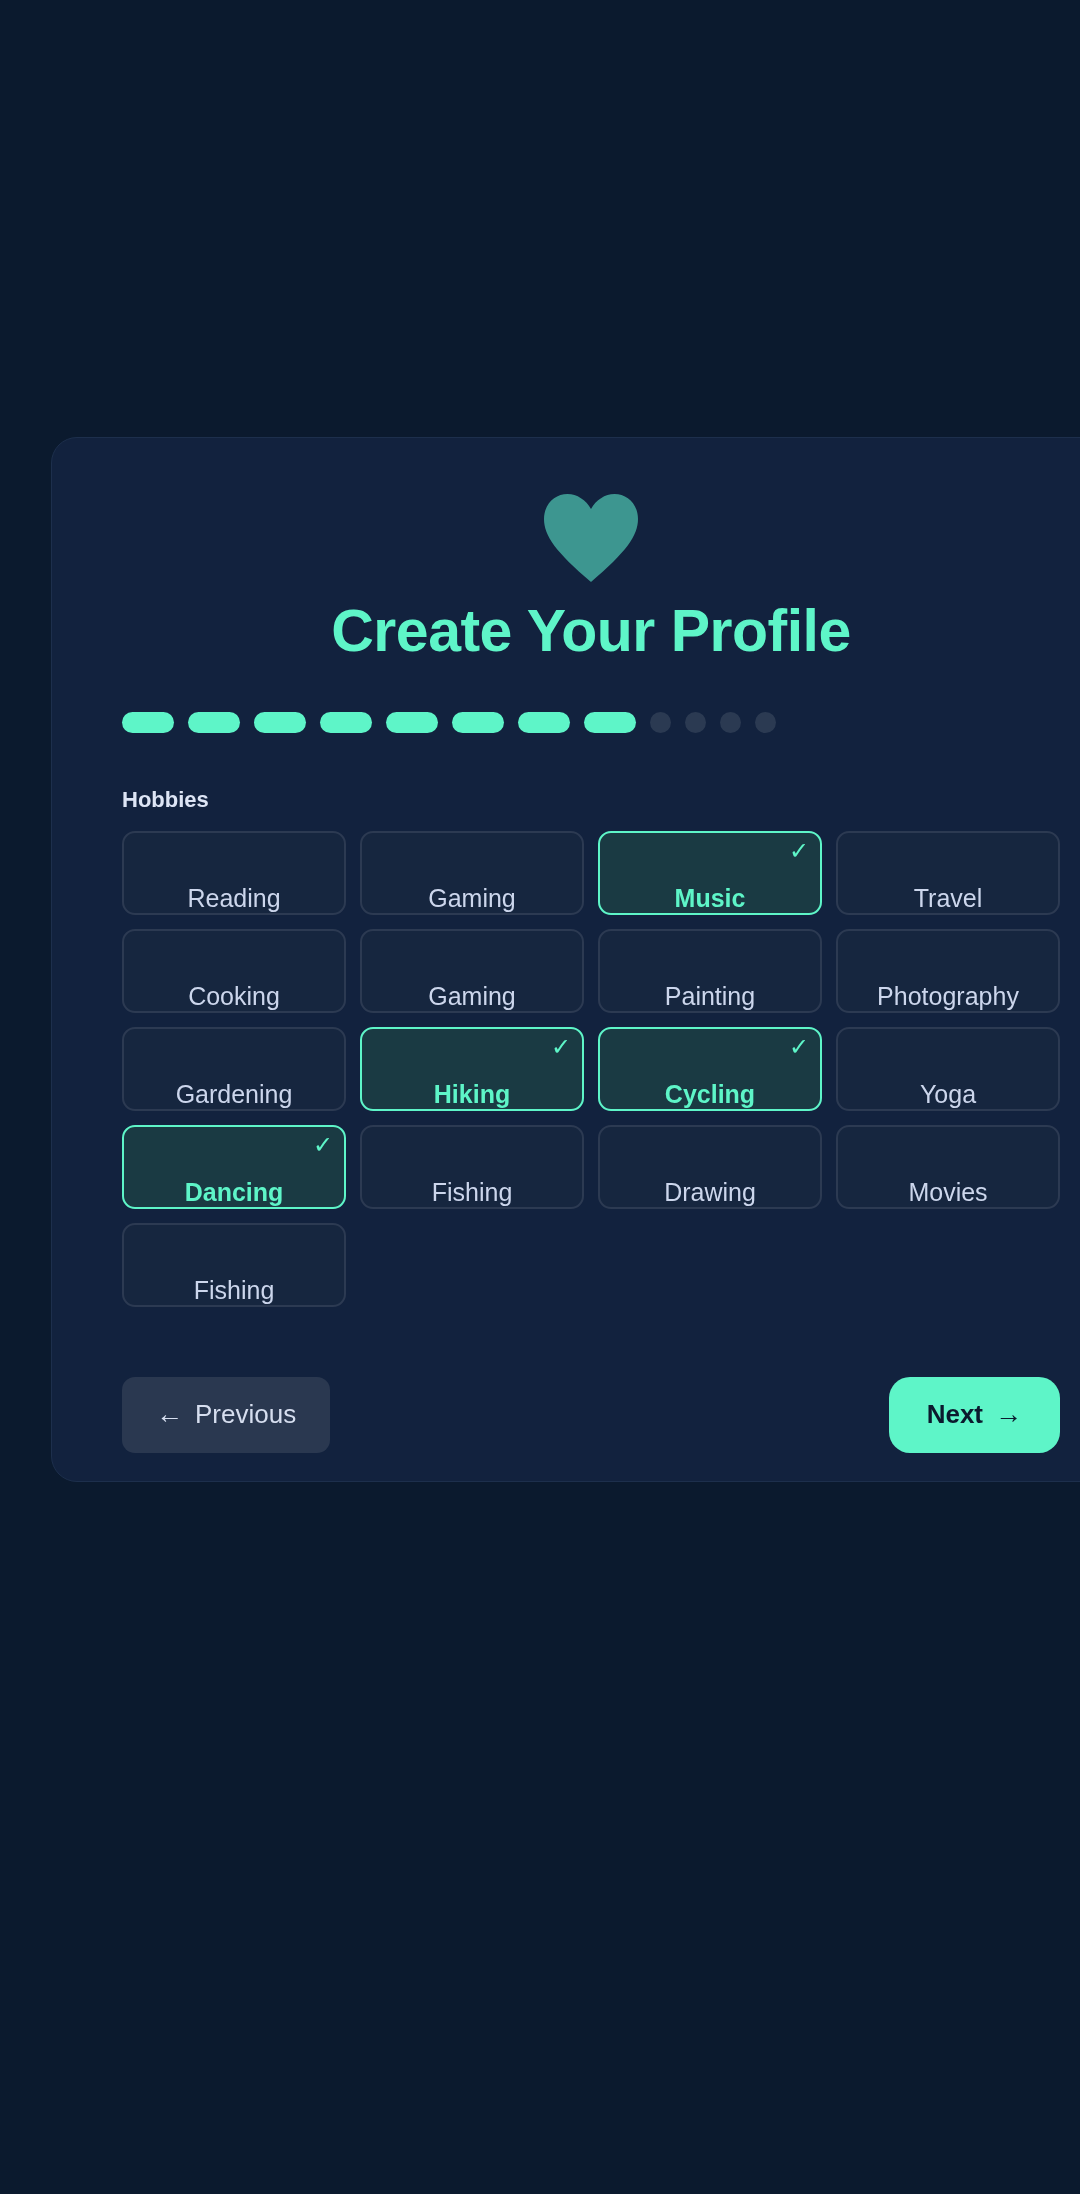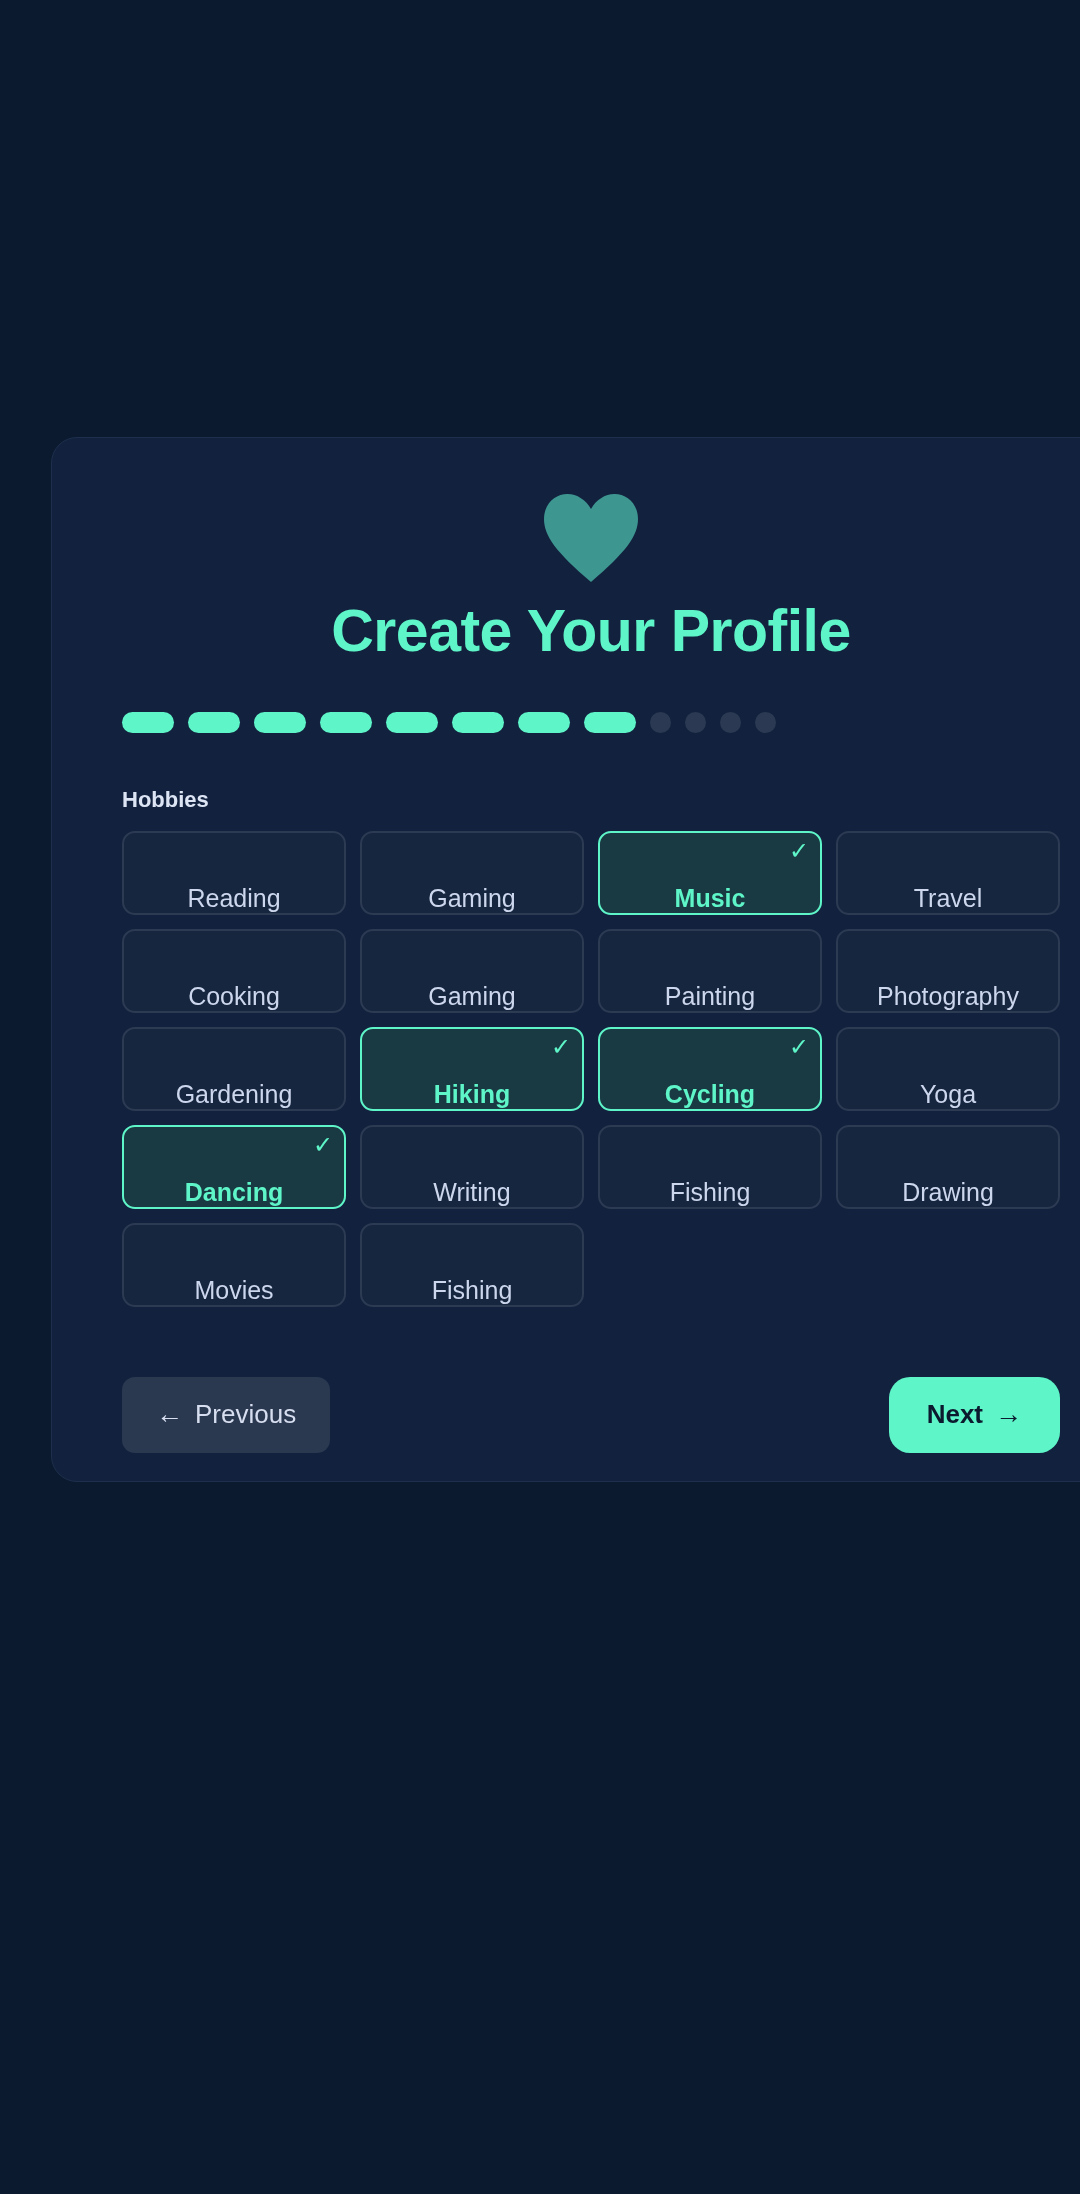--- a/index.html
+++ b/index.html
@@ -232,23 +232,20 @@
       </div>
     <div class="chip">
         <span class="chip-label">Yoga</span>
       </div>
 
     <div class="chip selected">
         <span class="chip-label">Dancing</span>
         <span class="chip-check">✓</span>
       </div>
     <div class="chip">
-        <span class="chip-label">Writing</span>
-      </div>
-    <div class="chip">
         <span class="chip-label">Fishing</span>
       </div>
 
     <div class="chip">
         <span class="chip-label">Drawing</span>
       </div>
     <div class="chip">
         <span class="chip-label">Movies</span>
       </div>
     <div class="chip">

